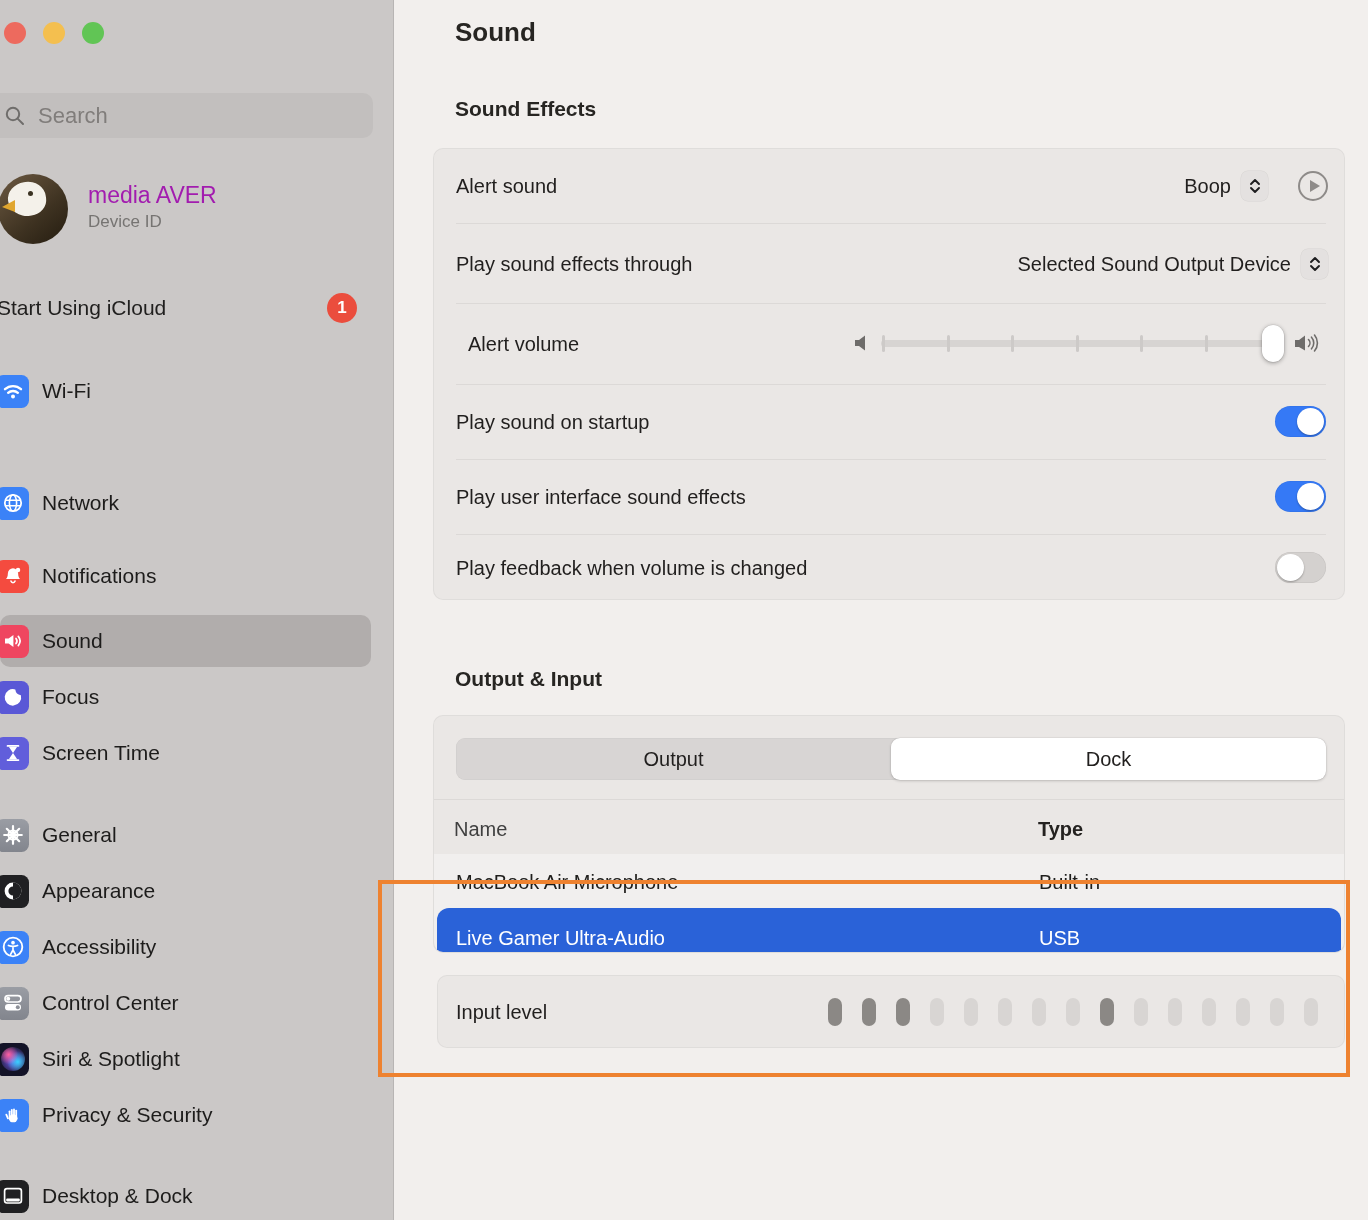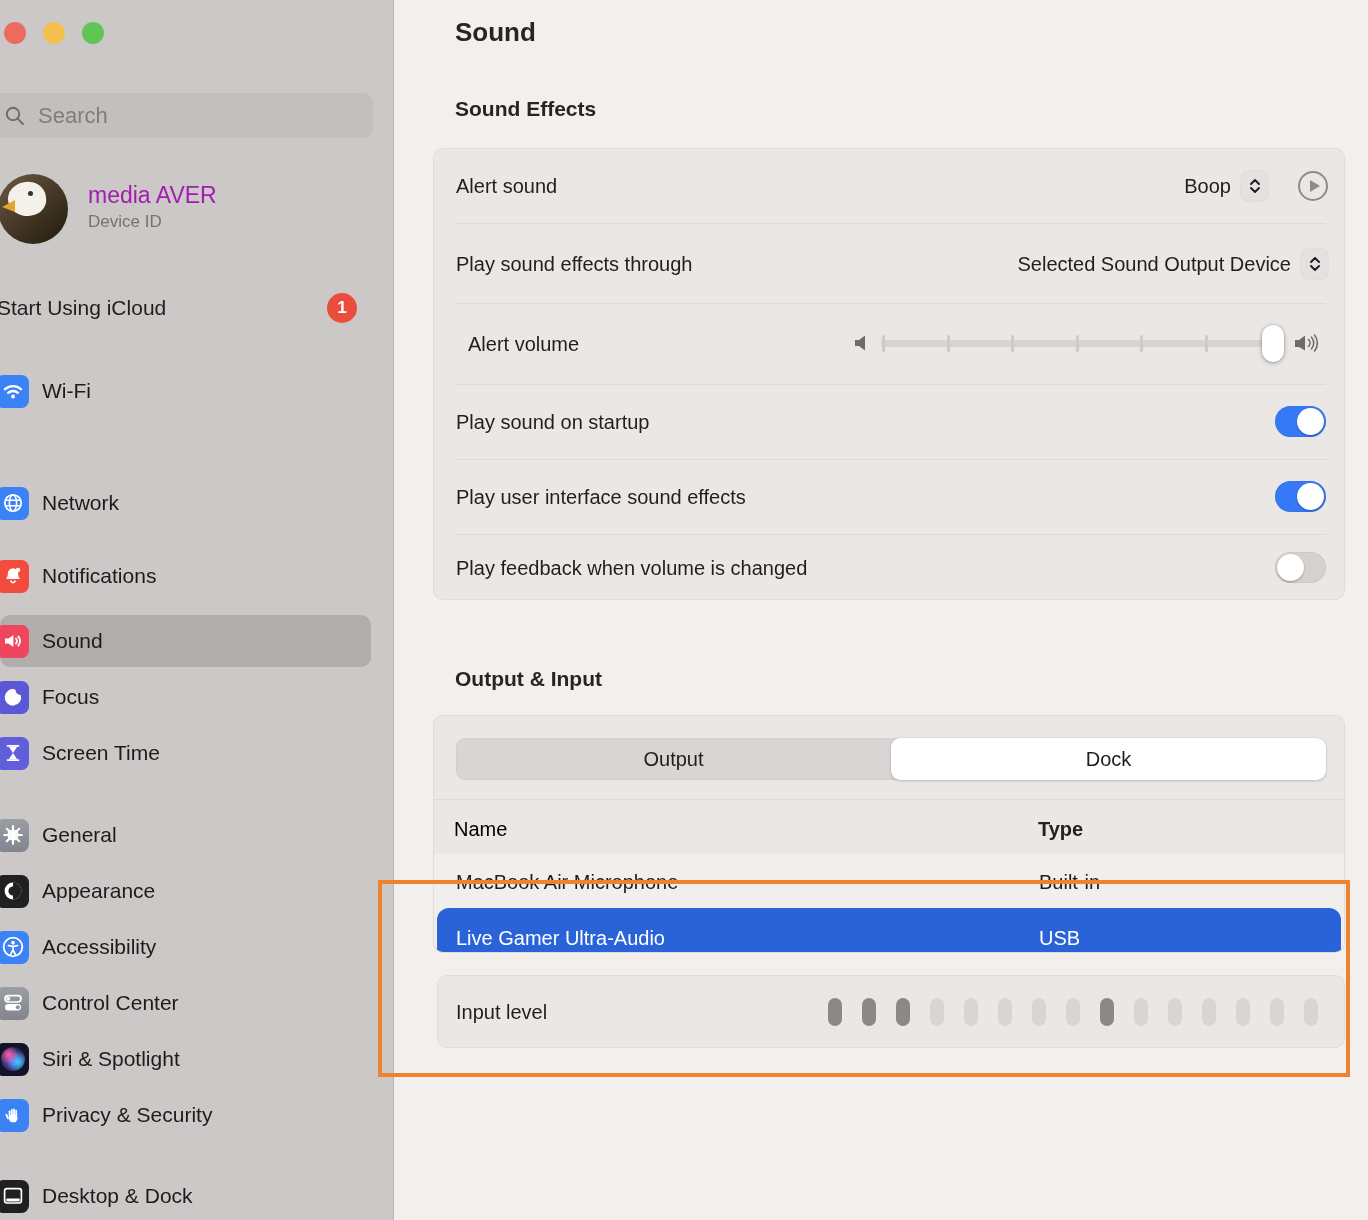--- a/index.html
+++ b/index.html
@@ -89,21 +89,21 @@
   .toggle.on .tknob{left:auto;right:2px;}
 
   .seg{position:absolute;left:22px;top:22px;width:870px;height:42px;border-radius:9px;background:#d8d5d4;
        display:flex;box-shadow:inset 0 0 0 0.5px rgba(0,0,0,0.05);}
   .seg .tab{flex:1;display:flex;align-items:center;justify-content:center;font-size:20px;color:#211f1e;
             border-radius:9px;}
   .seg .tab.selected{background:#ffffff;box-shadow:0 1px 3px rgba(0,0,0,0.18),0 0 0 0.5px rgba(0,0,0,0.06);}
 
   .tbl-body{position:absolute;left:0;right:0;top:138px;bottom:0;background:#f1efee;
             border-radius:0 0 10px 10px;}
-  .tbl-col-name{position:absolute;left:20px;font-size:20px;color:#000000;}
+  .tbl-col-name{position:absolute;left:20px;font-size:20px;color:#404040;}
   .tbl-col-type{position:absolute;left:604px;font-size:20px;color:#242220;}
   .trow{position:absolute;left:0;right:0;height:52px;}
   .trow .c1{position:absolute;left:22px;top:50%;transform:translateY(-50%);font-size:20px;color:#1f1e1c;white-space:nowrap;}
   .trow .c2{position:absolute;left:605px;top:50%;transform:translateY(-50%);font-size:20px;color:#1f1e1c;}
   .trow.selected{left:3px;right:3px;height:60px;border-radius:12px;background:#2a62d8;padding-left:48px;}
   .trow.selected .c1,.trow.selected .c2{color:#ffffff;}
   .trow.selected .c1{left:19px;}
   .trow.selected .c2{left:602px;}
 
   .meter{position:absolute;left:390px;top:50%;transform:translateY(-50%);display:flex;gap:20px;}

